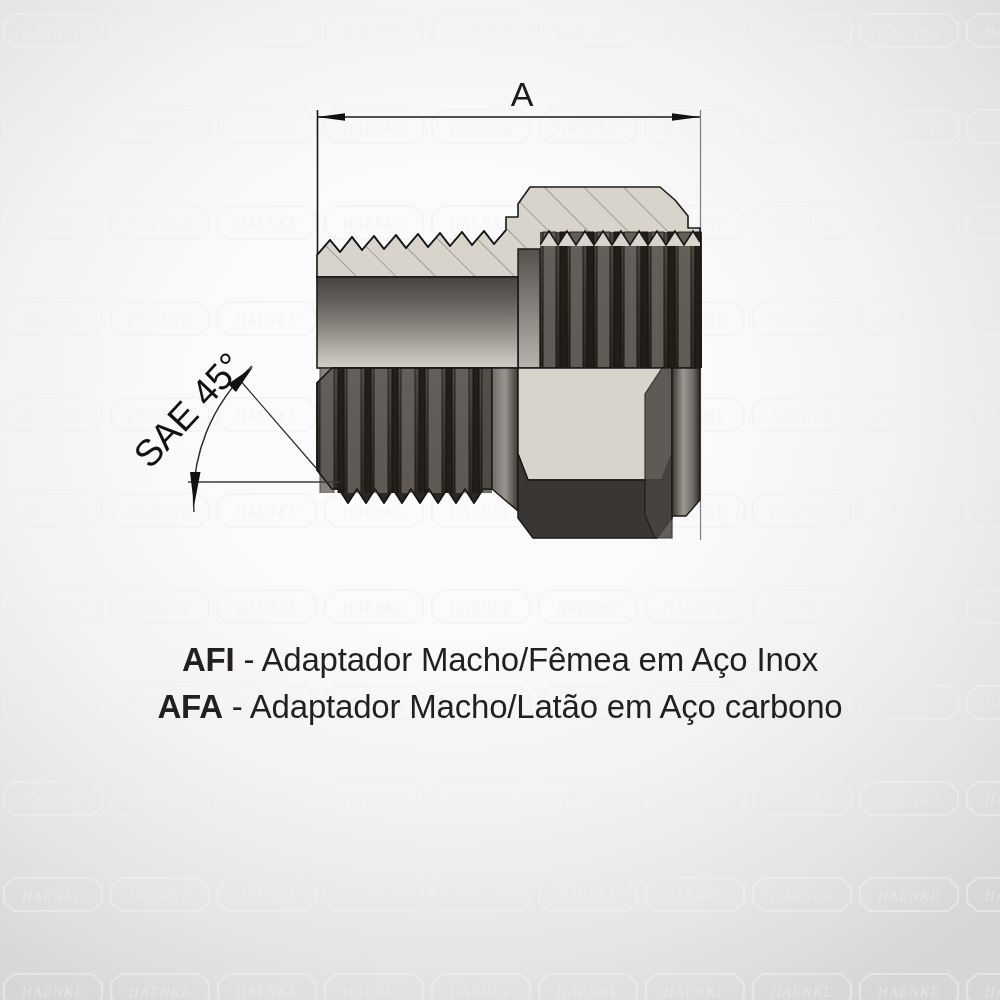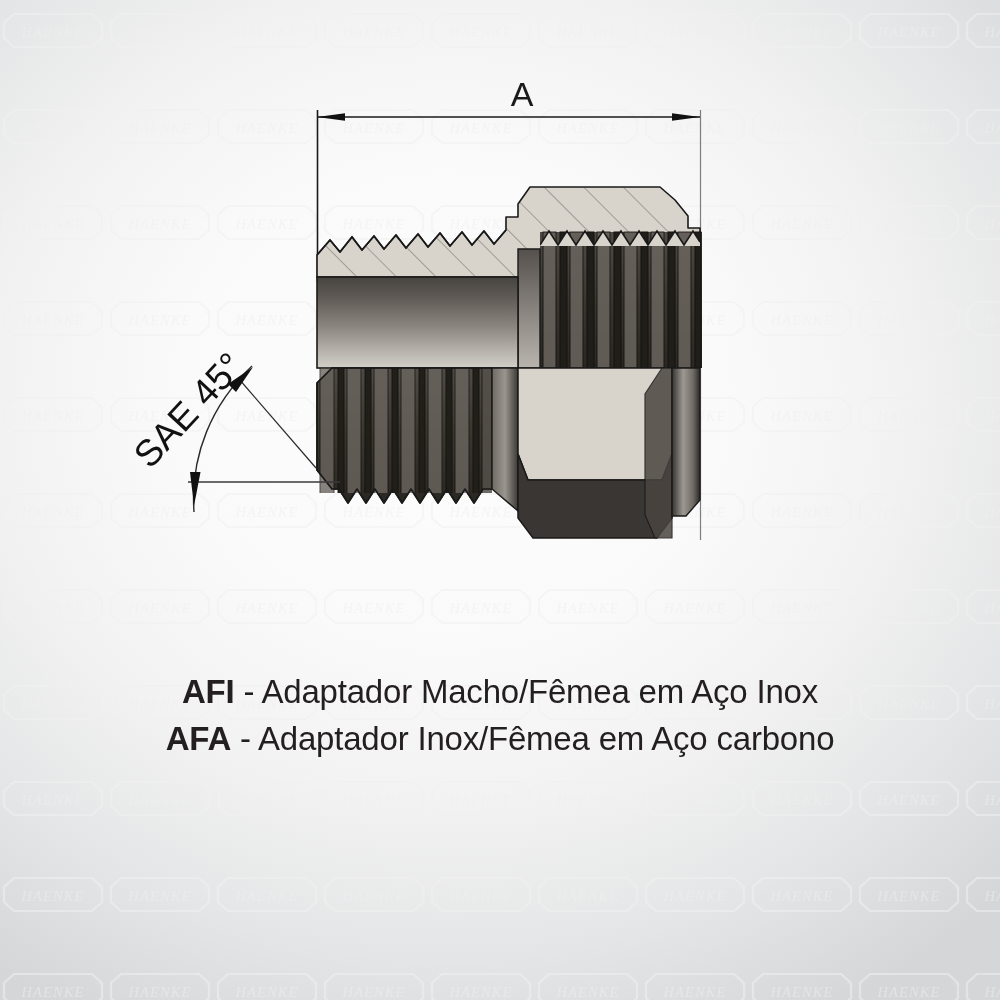--- a/index.html
+++ b/index.html
@@ -16,21 +16,21 @@
   
   #watermark{
     position:absolute;inset:0;
     pointer-events:none;
     opacity:.55;
   }
   
   #drawing{position:absolute;left:0;top:0;width:1000px;height:1000px;}
   
   #caption{
-    position:absolute;left:0;top:668px;width:1000px;
+    position:absolute;left:0;top:636px;width:1000px;
     text-align:center;
     color:#231f20;
   }
   .cap-line{
     font-size:33px;
     line-height:47px;
     white-space:nowrap;
     letter-spacing:-0.2px;
   }
   .cap-code{font-weight:bold;}
@@ -220,17 +220,17 @@
 
       <text x="0" y="0" transform="translate(150,470) rotate(-47)" font-family="'Liberation Sans', sans-serif" font-size="37" fill="#111">SAE 45°</text>
     </g>
   </svg>
 
   <div id="caption">
     <div class="cap-line">
       <span class="cap-code">AFI</span><span class="cap-rest"> - Adaptador Macho/Fêmea em Aço Inox</span>
     </div>
     <div class="cap-line">
-      <span class="cap-code">AFA</span><span class="cap-rest"> - Adaptador Inox/Fêmea em Aço carbono</span>
+      <span class="cap-code">AFA</span><span class="cap-rest"> - Adaptador Macho/Latão em Aço carbono</span>
     </div>
   </div>
 
 </div>
 
 </body></html>

